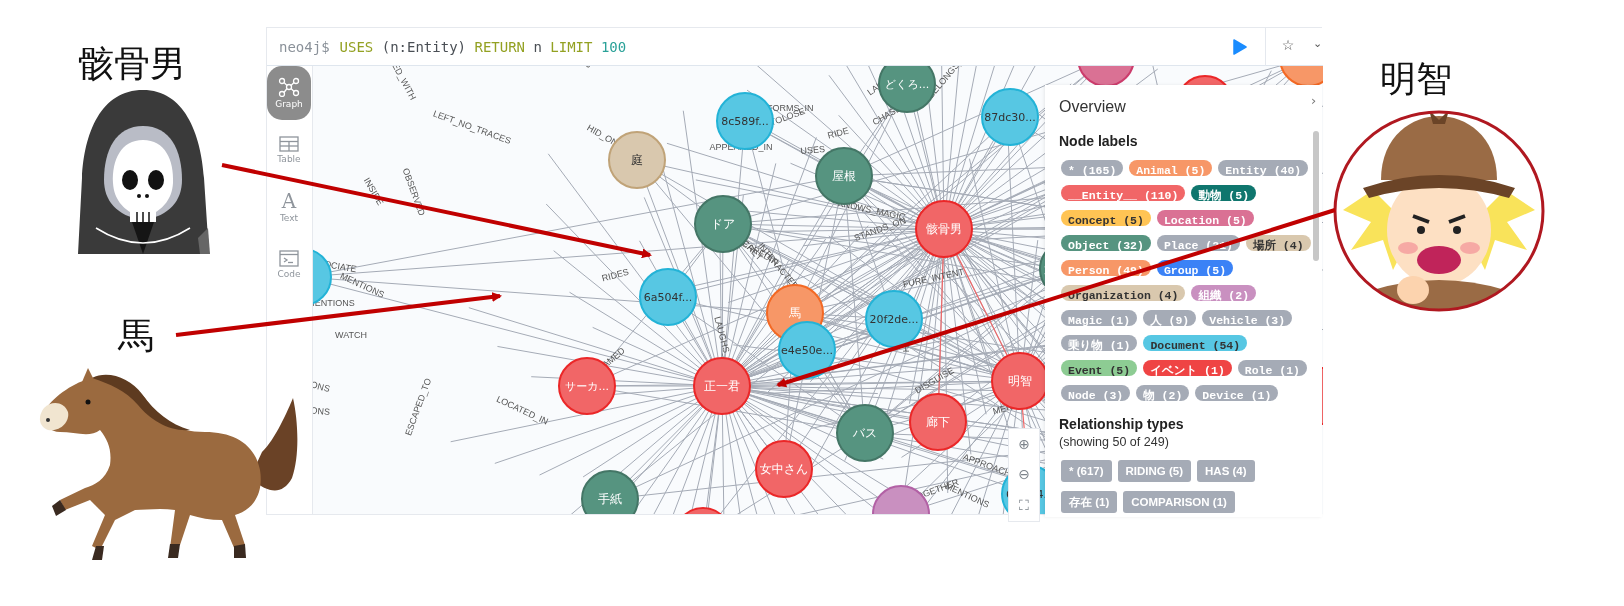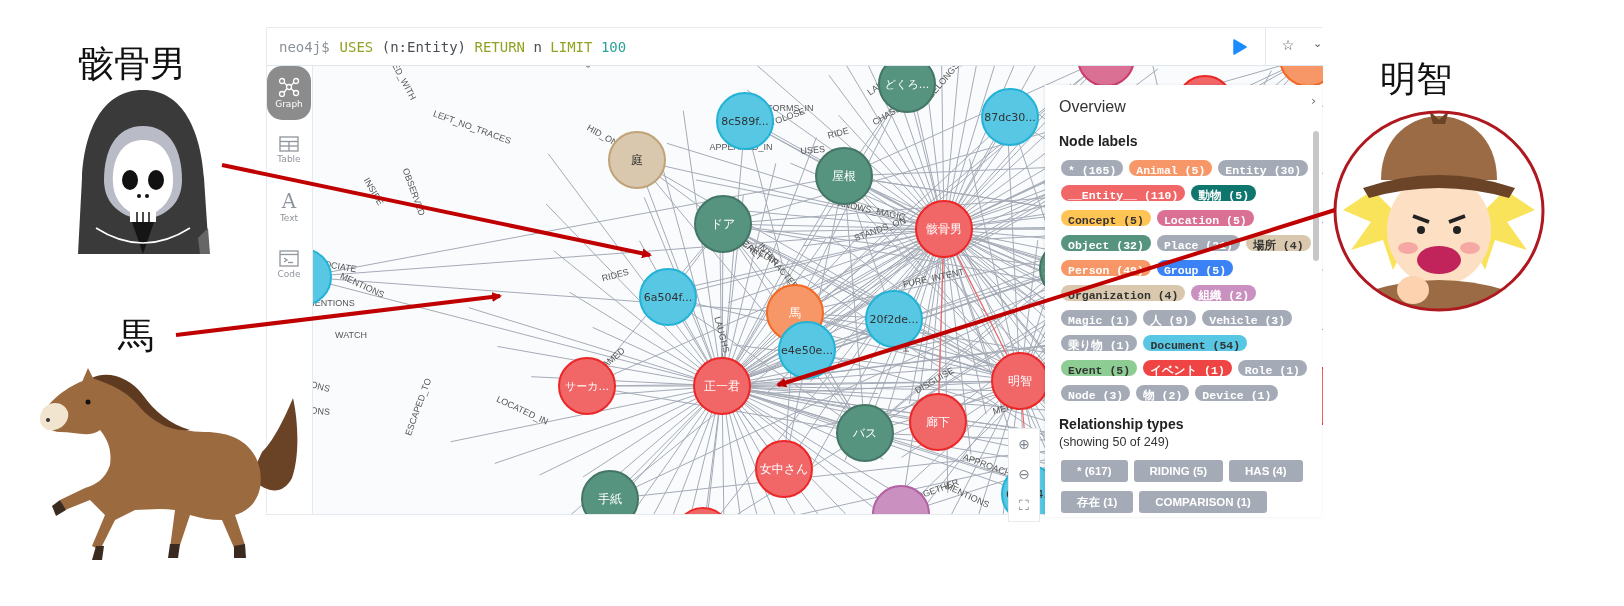--- a/index.html
+++ b/index.html
@@ -31,21 +31,21 @@
   .zoom-ctrl span { font-size: 14px; color: #7c838a; cursor: pointer; }
 
   
   .overview { position: absolute; left: 1045px; top: 85px; width: 277px; height: 432px; background: #ffffff; box-shadow: -1px 0 3px rgba(0,0,0,0.08); overflow: hidden; }
   .overview .title { position: absolute; left: 14px; top: 13px; font-family: "Liberation Sans", sans-serif; font-size: 16px; color: #333; }
   .overview .close { position: absolute; left: 266px; top: 8px; font-size: 13px; color: #777; cursor: pointer; }
   .overview .h { font-family: "Liberation Sans", sans-serif; font-size: 14px; font-weight: bold; color: #222; position: absolute; left: 14px; }
   .overview .sub { font-family: "Liberation Sans", sans-serif; font-size: 12.5px; color: #333; position: absolute; left: 14px; }
   .pills { position: absolute; left: 16px; width: 252px; display: flex; flex-wrap: wrap; column-gap: 6px; row-gap: 9px; }
   .pill { font-family: Liberation Mono, monospace; font-size: 11.5px; font-weight: bold; color: #fff; padding: 0 7px; height: 16px; line-height: 22px; border-radius: 11px; cursor: pointer; white-space: nowrap; }
-  .rpill { font-family: "Liberation Sans", sans-serif; font-size: 11.5px; font-weight: bold; color: #fff; background: #a5abb6; padding: 0 16px; height: 22px; line-height: 22px; border-radius: 3px; cursor: pointer; white-space: nowrap; }
+  .rpill { font-family: "Liberation Sans", sans-serif; font-size: 11.5px; font-weight: bold; color: #fff; background: #a5abb6; padding: 0 8px; height: 22px; line-height: 22px; border-radius: 3px; cursor: pointer; white-space: nowrap; }
   .scrollbar { position: absolute; left: 268px; top: 46px; width: 6px; height: 130px; background: #c7c7c7; border-radius: 3px; }
 
   
   .anno-label { position: absolute; font-family: "DejaVu Sans", sans-serif; font-size: 36px; color: #111; }
   .overlay { position: absolute; left: 0; top: 0; pointer-events: none; }
 </style>
 </head>
 <body>
 
 <div id="stage">
@@ -624,21 +624,21 @@
     <span>⛶</span>
   </div>
 
   <div class="overview">
     <div class="title">Overview</div>
     <div class="close"><span>›</span></div>
     <div class="h" style="top:48px;">Node labels</div>
     <div class="pills" id="node-pills" style="top:75px;">
         <span class="pill" style="background: rgb(165, 171, 182); color: rgb(255, 255, 255);">* (165)</span>
         <span class="pill" style="background: rgb(247, 151, 103); color: rgb(255, 255, 255);">Animal (5)</span>
-        <span class="pill" style="background: rgb(165, 171, 182); color: rgb(255, 255, 255);">Entity (30)</span>
+        <span class="pill" style="background: rgb(165, 171, 182); color: rgb(255, 255, 255);">Entity (40)</span>
         <span class="pill" style="background: rgb(241, 102, 103); color: rgb(255, 255, 255);">__Entity__ (110)</span>
         <span class="pill" style="background: #0f766e; color: rgb(255, 255, 255);">動物 (5)</span>
         <span class="pill" style="background: rgb(255, 196, 84); color: rgb(51, 51, 51);">Concept (5)</span>
         <span class="pill" style="background: rgb(218, 113, 148); color: rgb(255, 255, 255);">Location (5)</span>
         <span class="pill" style="background: rgb(86, 148, 128); color: rgb(255, 255, 255);">Object (32)</span>
         <span class="pill" style="background: rgb(165, 171, 182); color: rgb(255, 255, 255);">Place (21)</span>
         <span class="pill" style="background: rgb(217, 200, 174); color: rgb(51, 51, 51);">場所 (4)</span>
         <span class="pill" style="background: rgb(247, 151, 103); color: rgb(255, 255, 255);">Person (49)</span>
         <span class="pill" style="background: #3b82f6; color: rgb(255, 255, 255);">Group (5)</span>
         <span class="pill" style="background: rgb(217, 200, 174); color: rgb(51, 51, 51);">Organization (4)</span>

